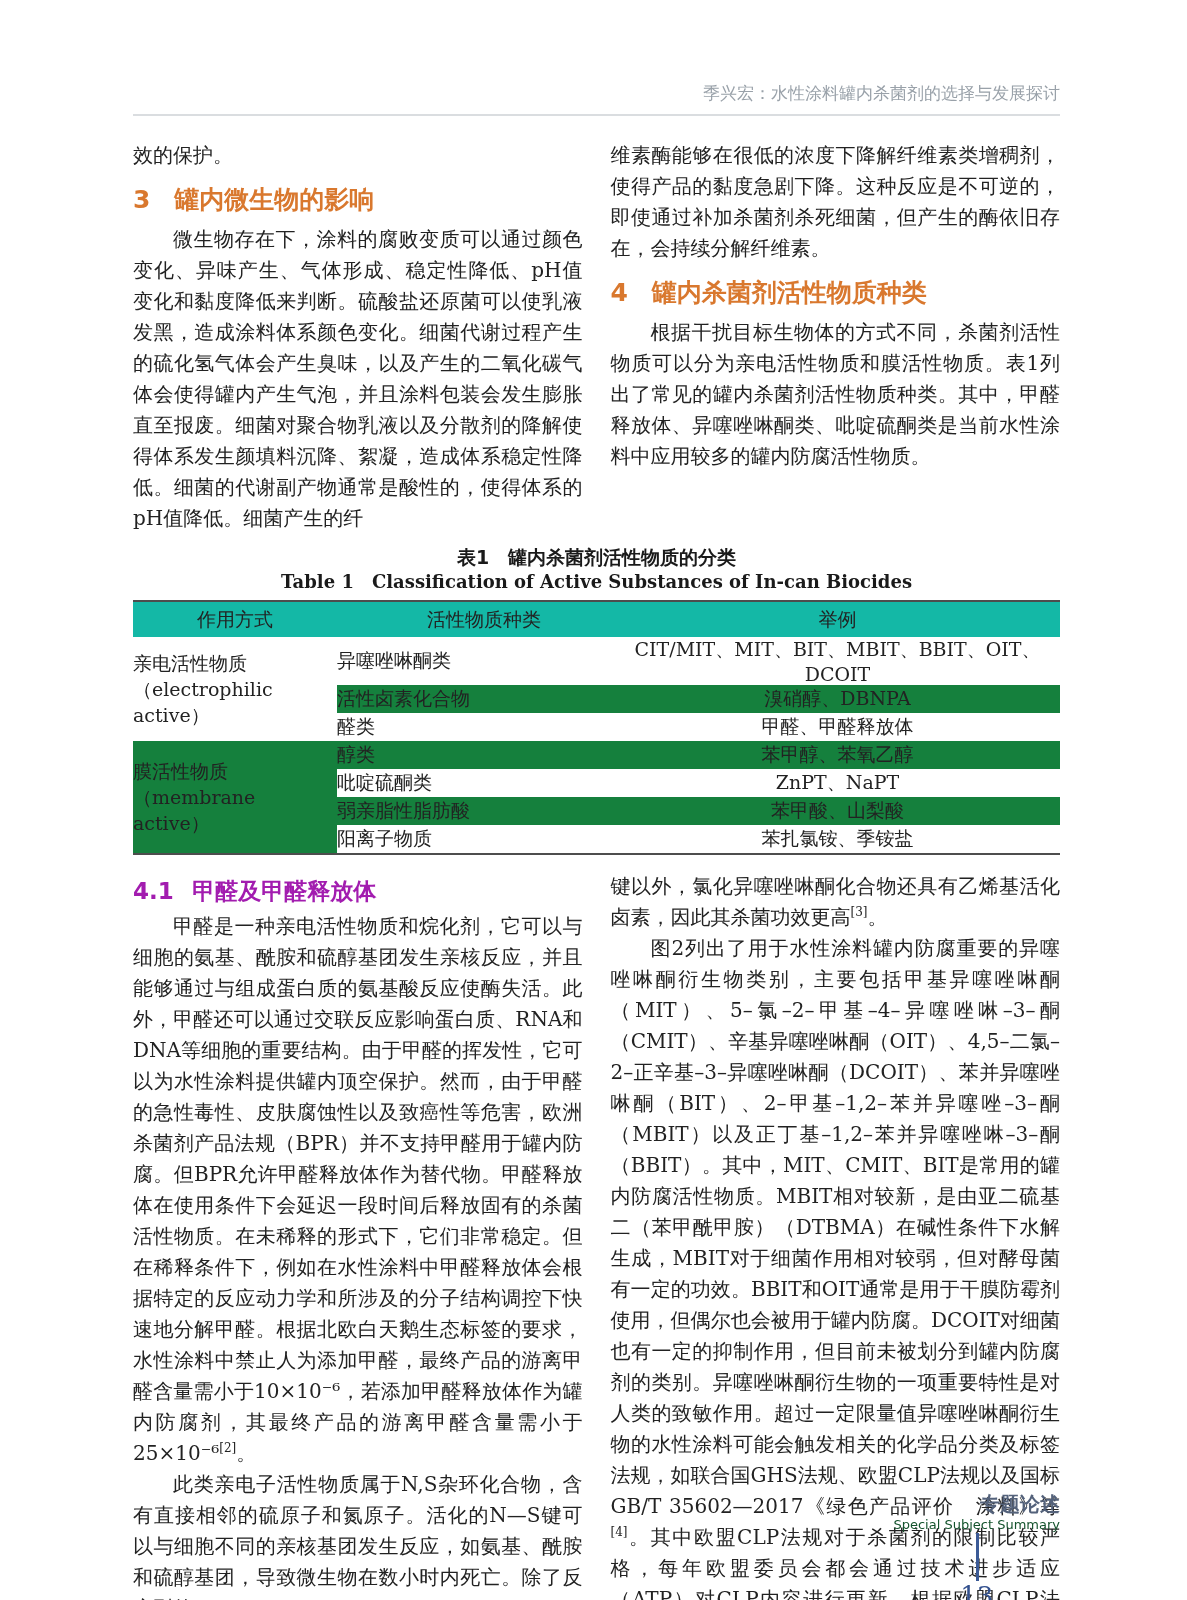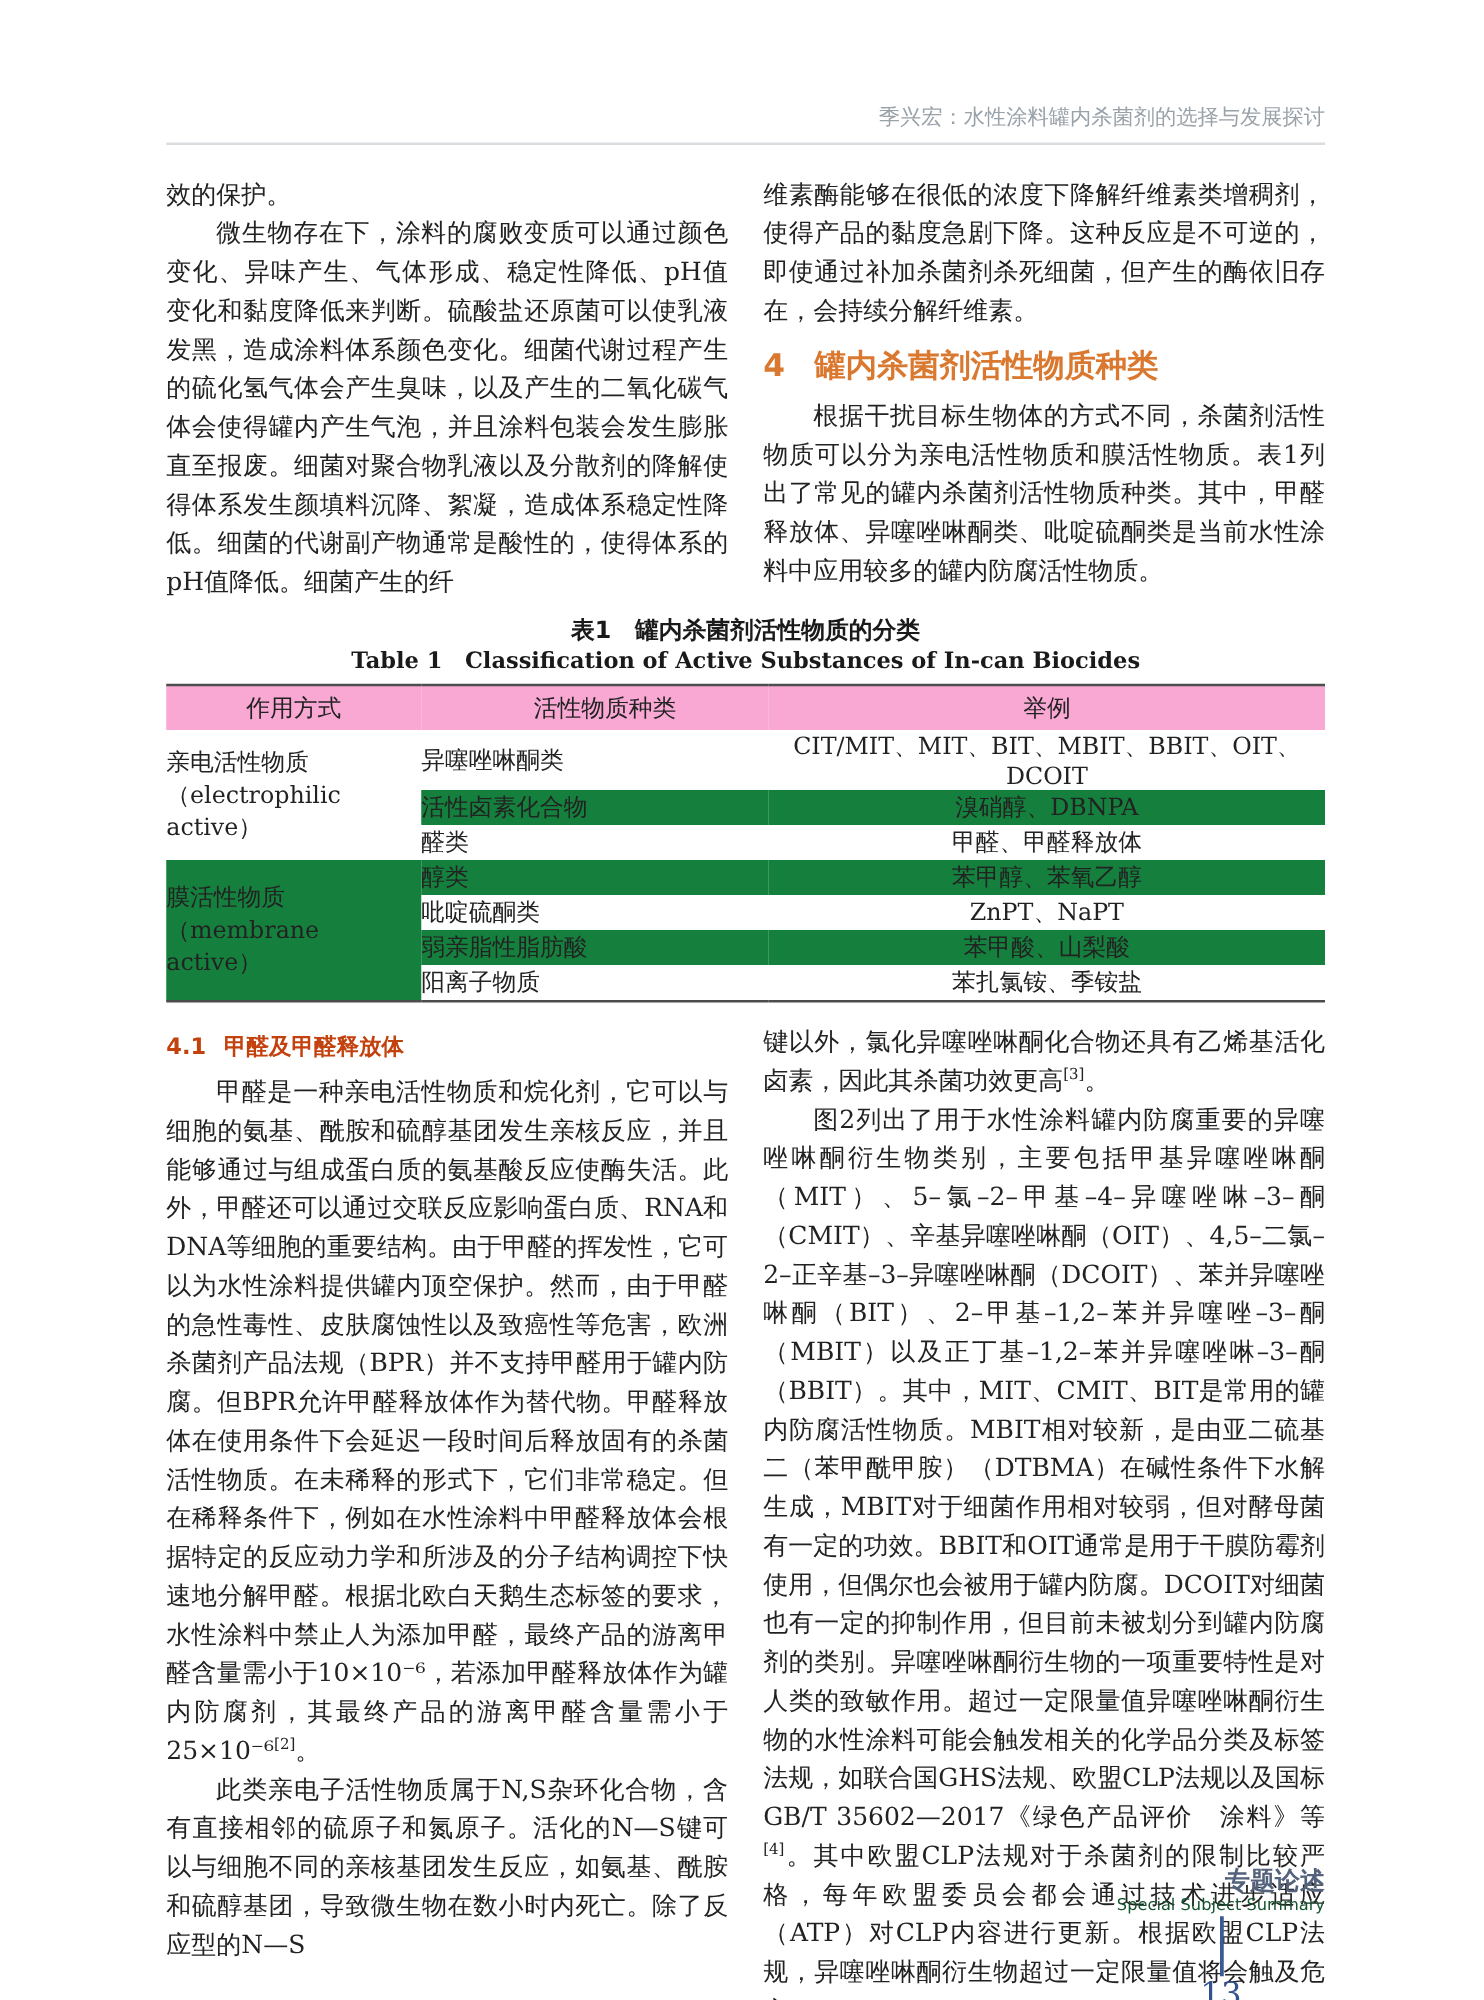--- a/index.html
+++ b/index.html
@@ -45,24 +45,24 @@
     font-family:"DejaVu Sans","Liberation Sans",sans-serif;
     font-size:25px;
     line-height:30px;
     font-weight:bold;
     color:#d9782e;
   }
   h2.section .sec-num { margin-right:0.95em; }
   h3.subsection {
     margin:6px 0 6px 0;
     font-family:"DejaVu Sans","Liberation Sans",sans-serif;
-    font-size:18px;
+    font-size:23px;
     line-height:28px;
     font-weight:bold;
-    color:#c2410c;
+    color:#a21caf;
   }
   h3.subsection .sec-num { margin-right:0.8em; }
 
   
   .table-block { margin-top:10px; }
   .tbl-title-cn {
     text-align:center; font-weight:bold; font-size:19px; line-height:26px;
     font-family:"DejaVu Sans","Liberation Sans",sans-serif; color:#1a1a1a;
   }
   .tbl-title-en {
@@ -71,21 +71,21 @@
   }
   table.biocide {
     width:100%;
     border-collapse:collapse;
     margin-top:6px;
     border-top:2px solid #4d4d4d;
     border-bottom:2px solid #4d4d4d;
     font-size:19px;
   }
   table.biocide th {
-    background:#f9a8d4;
+    background:#14b8a6;
     font-weight:normal;
     height:35px;
     padding:0;
     font-family:Liberation Mono, monospace;
   }
   table.biocide th.h-kind { text-align:left; padding-left:90px; }
   table.biocide td { padding:0; height:28px; }
   td.tint { background:#15803d; }
   td.cat {
     padding-left:16px;
@@ -118,20 +118,23 @@
 
 <div class="page">
 
   <div class="running-header content-x">
     <span>季兴宏：水性涂料罐内杀菌剂的选择与发展探讨</span>
   </div>
 
   <div class="cols cols-top content-x">
     <div class="col">
       <p class="body">效的保护。</p>
+      <h2 class="section">
+        <span class="sec-num">3</span><span>罐内微生物的影响</span>
+      </h2>
       <p class="body indent">微生物存在下，涂料的腐败变质可以通过颜色变化、异味产生、气体形成、稳定性降低、pH值变化和黏度降低来判断。硫酸盐还原菌可以使乳液发黑，造成涂料体系颜色变化。细菌代谢过程产生的硫化氢气体会产生臭味，以及产生的二氧化碳气体会使得罐内产生气泡，并且涂料包装会发生膨胀直至报废。细菌对聚合物乳液以及分散剂的降解使得体系发生颜填料沉降、絮凝，造成体系稳定性降低。细菌的代谢副产物通常是酸性的，使得体系的pH值降低。细菌产生的纤</p>
     </div>
     <div class="col">
       <p class="body">维素酶能够在很低的浓度下降解纤维素类增稠剂，使得产品的黏度急剧下降。这种反应是不可逆的，即使通过补加杀菌剂杀死细菌，但产生的酶依旧存在，会持续分解纤维素。</p>
       <h2 class="section">
         <span class="sec-num">4</span><span>罐内杀菌剂活性物质种类</span>
       </h2>
       <p class="body indent">根据干扰目标生物体的方式不同，杀菌剂活性物质可以分为亲电活性物质和膜活性物质。表1列出了常见的罐内杀菌剂活性物质种类。其中，甲醛释放体、异噻唑啉酮类、吡啶硫酮类是当前水性涂料中应用较多的罐内防腐活性物质。</p>
     </div>
   </div>

